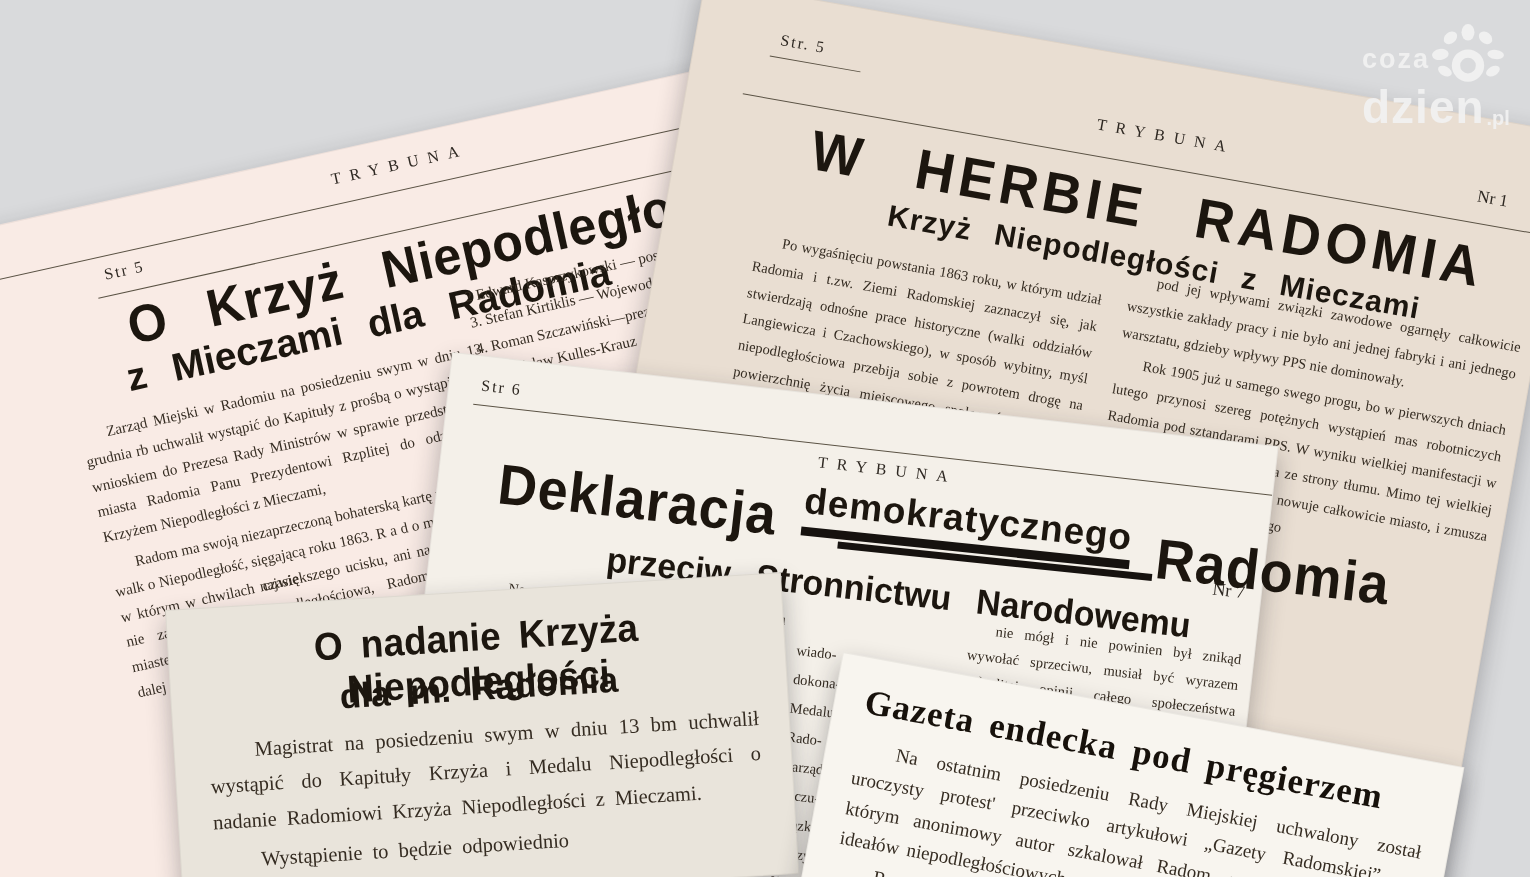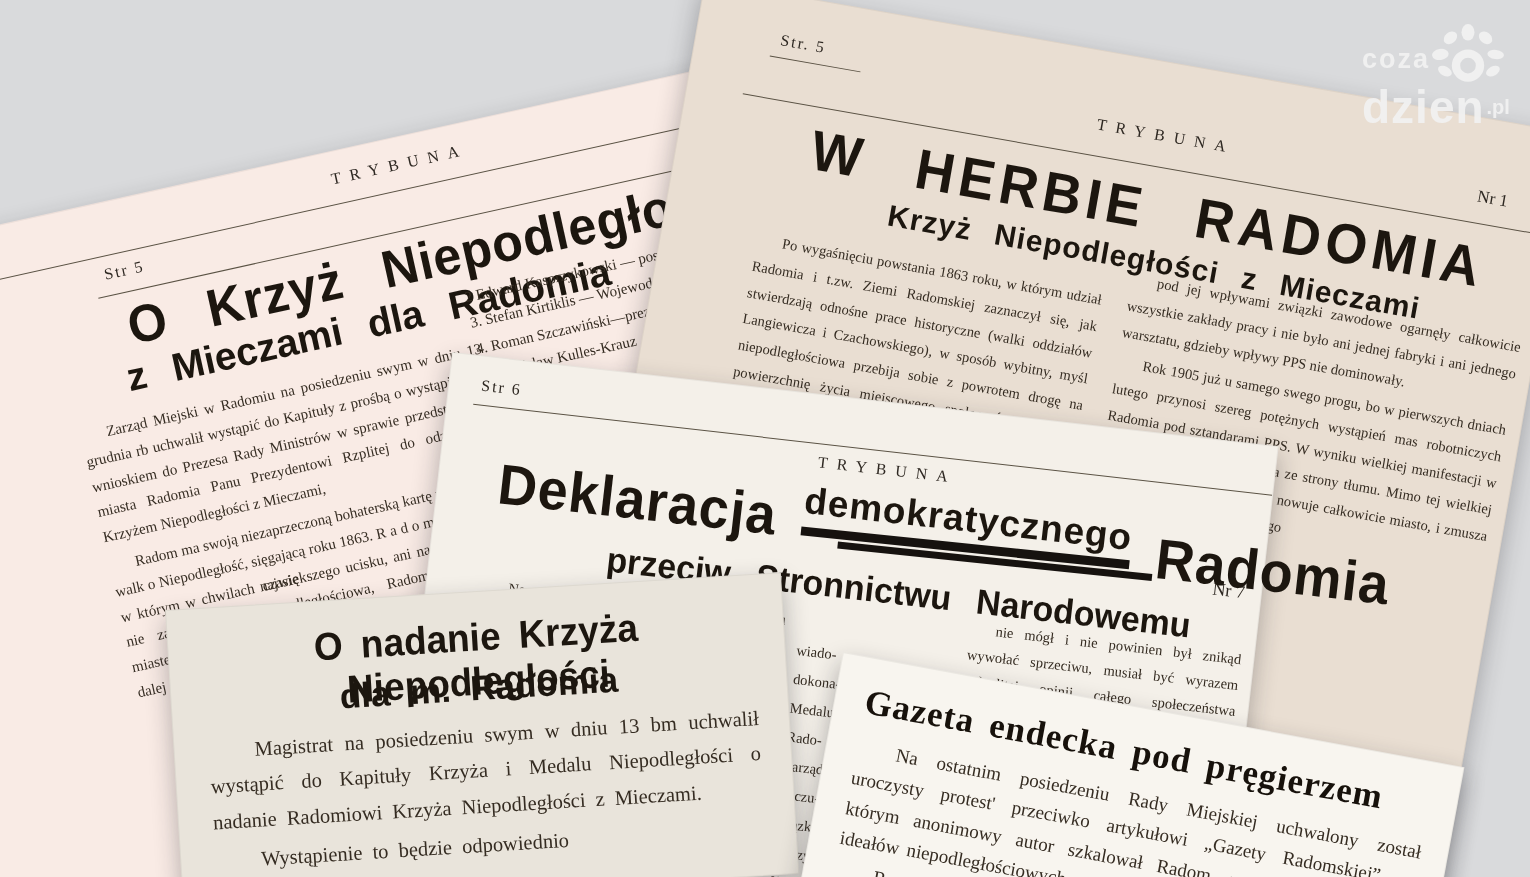--- a/index.html
+++ b/index.html
@@ -89,21 +89,21 @@
   .p5-body{position:absolute;top:76px;left:30px;right:26px;}
   .p5 .bt{font-size:19px;line-height:1.6;word-spacing:3px;}
   .p5 .ind{text-indent:40px;margin:0 0 2px 0;}
 
   
   .logo{position:absolute;top:30px;right:18px;z-index:9;color:#f2f2f2;opacity:.93;
         font-family:"Liberation Sans","DejaVu Sans",sans-serif;font-weight:700;width:150px;}
   .logo-row1{display:flex;align-items:flex-start;}
   .logo-l1{font-size:27px;letter-spacing:2px;margin-top:14px;}
   .logo-icon{margin-left:2px;margin-top:-6px;}
-  .logo-row2{margin-top:-16px;display:flex;align-items:center;}
+  .logo-row2{margin-top:-16px;display:flex;align-items:flex-end;}
   .logo-l2{font-size:46px;letter-spacing:1px;line-height:1;}
   .logo-pl{font-size:20px;margin-left:2px;}
 </style>
 </head>
 <body>
 
 <div class="stage">
 
   <section class="paper p1">
     <div class="mast">TRYBUNA</div>

